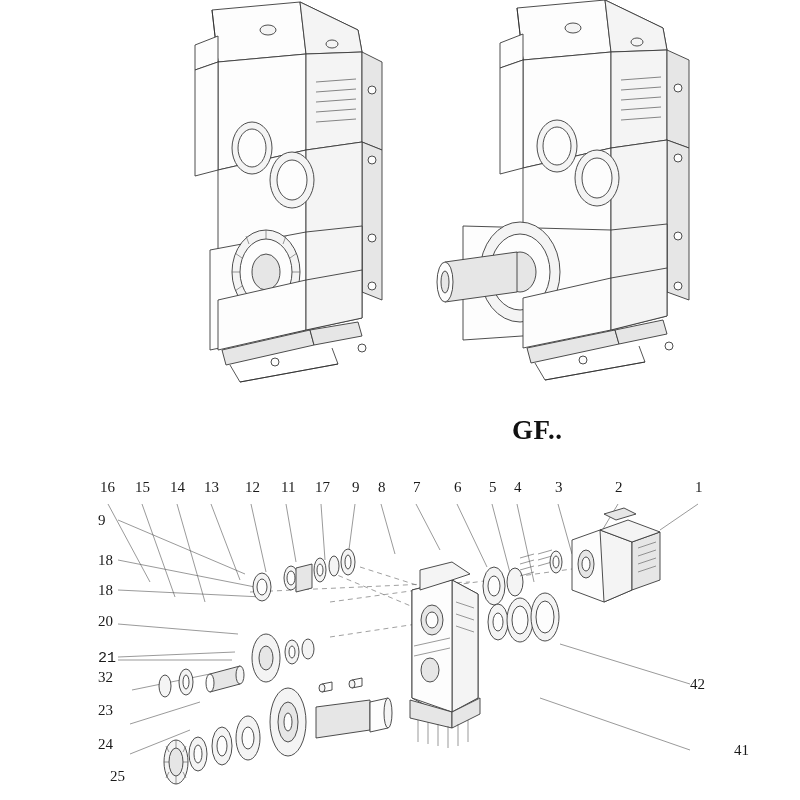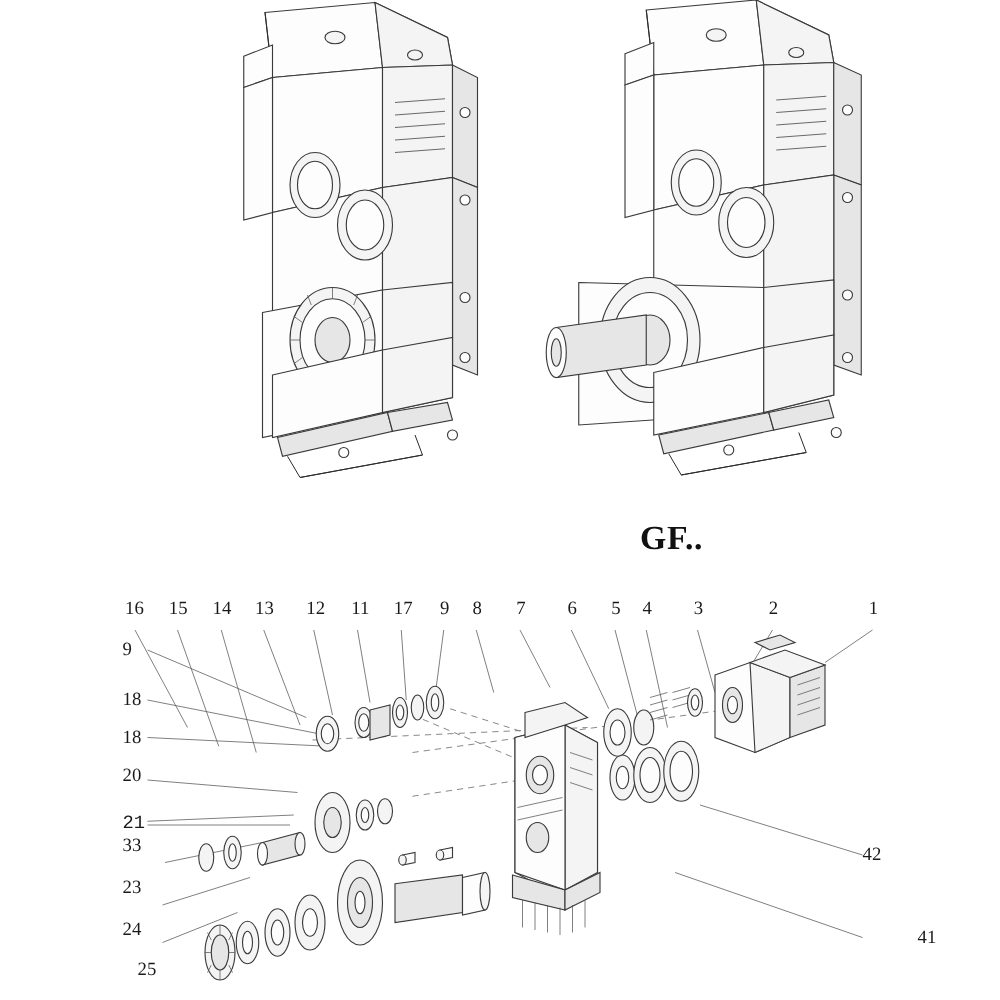--- a/index.html
+++ b/index.html
@@ -375,21 +375,21 @@
     <div class="num" style="left:514px;top:17px;">4</div>
     <div class="num" style="left:555px;top:17px;">3</div>
     <div class="num" style="left:615px;top:17px;">2</div>
     <div class="num" style="left:695px;top:17px;">1</div>
 
     <div class="num" style="left:98px;top:50px;">9</div>
     <div class="num" style="left:98px;top:90px;">18</div>
     <div class="num" style="left:98px;top:120px;">18</div>
     <div class="num" style="left:98px;top:151px;">20</div>
     <div class="num" style="left:98px;top:188px;font-family:Liberation Mono, monospace;">21</div>
-    <div class="num" style="left:98px;top:207px;">33</div>
+    <div class="num" style="left:98px;top:207px;">32</div>
     <div class="num" style="left:98px;top:240px;">23</div>
     <div class="num" style="left:98px;top:274px;">24</div>
     <div class="num" style="left:98px;top:306px;margin-left:12px;">25</div>
 
     <div class="num" style="left:690px;top:214px;">42</div>
     <div class="num" style="left:690px;top:280px;margin-left:44px;">41</div>
   </div>
 </div>
 
 </body></html>

